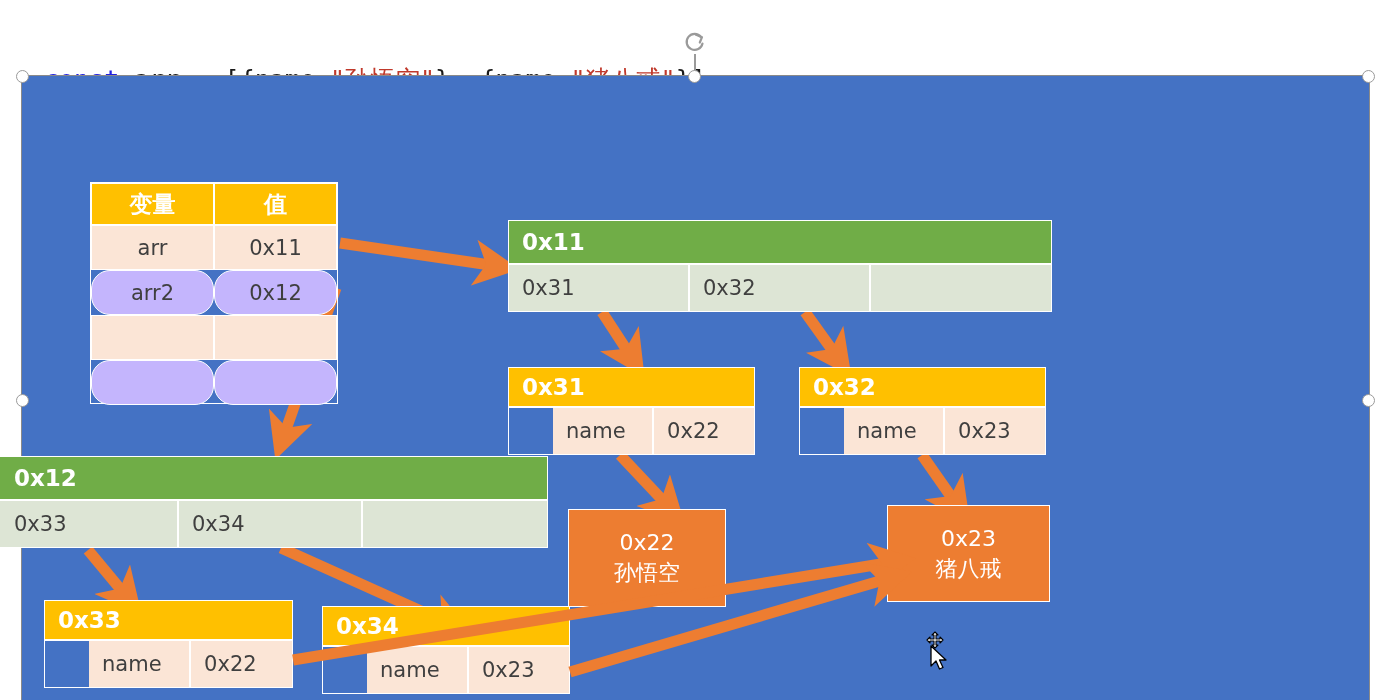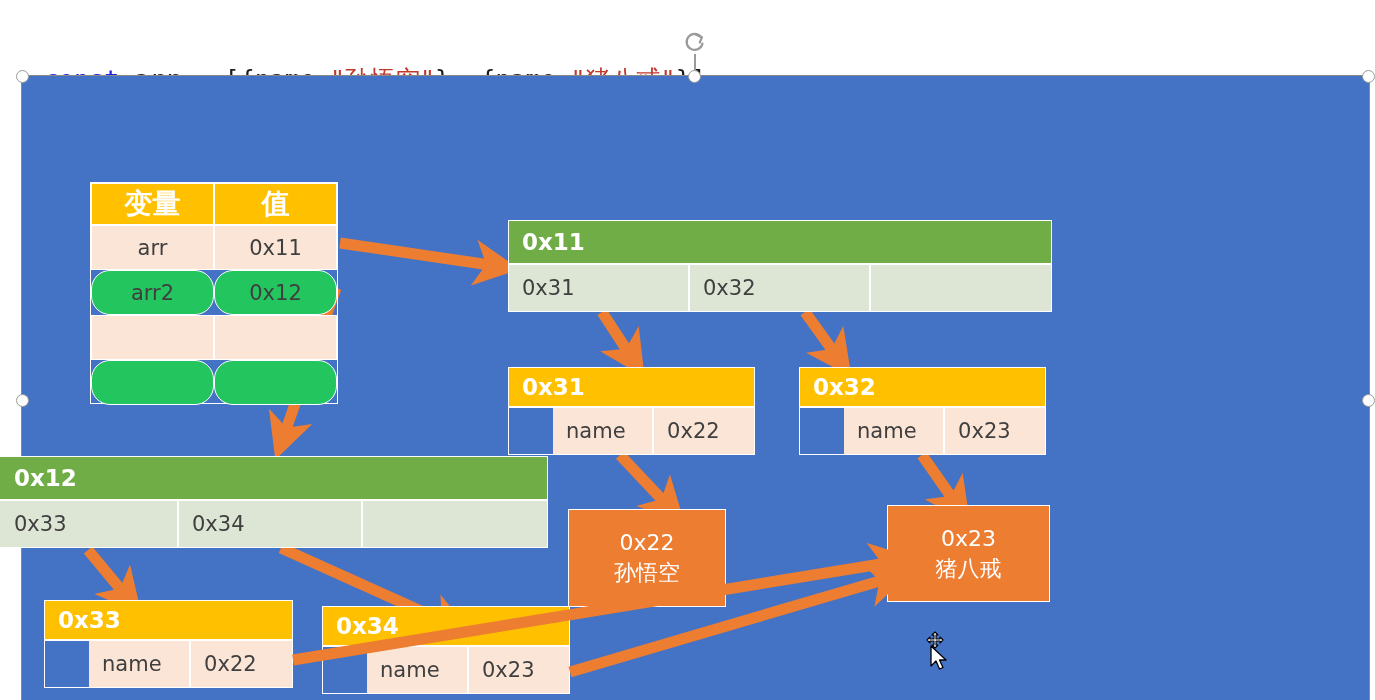--- a/index.html
+++ b/index.html
@@ -27,23 +27,23 @@
   .title{position:absolute;left:0;top:106px;width:1375px;text-align:center;
          color:#ffffff;font-size:25px;letter-spacing:1px;}
 
   
   .box{position:absolute;box-sizing:border-box;}
   .vtable{border:1px solid #ffffff;}
   .vrow{display:flex;}
   .vcell{box-sizing:border-box;border:1px solid #ffffff;
          font-size:21px;color:#3f3f3f;display:flex;align-items:center;
          justify-content:center;}
-  .vhead{background:#FFC000;color:#ffffff;font-weight:bold;font-size:28px;}
+  .vhead{background:#FFC000;color:#ffffff;font-weight:bold;font-size:23px;}
   .vlight{background:#FBE5D6;}
-  .vlighter{background:#22c55e;border-radius:19px;}
+  .vlighter{background:#c4b5fd;border-radius:19px;}
 
   
   .arrbox{position:absolute;box-sizing:border-box;border:1px solid #ffffff;}
   .arr-head{background:#70AD47;color:#ffffff;font-weight:bold;font-size:23px;
             display:flex;align-items:center;padding-left:13px;box-sizing:border-box;
             border-bottom:2px solid #ffffff;}
   .arr-cells{display:flex;}
   .arr-cell{background:#DDE5D5;color:#3f3f3f;font-size:21px;display:flex;
             align-items:center;padding-left:13px;box-sizing:border-box;
             border-right:2px solid #ffffff;}

